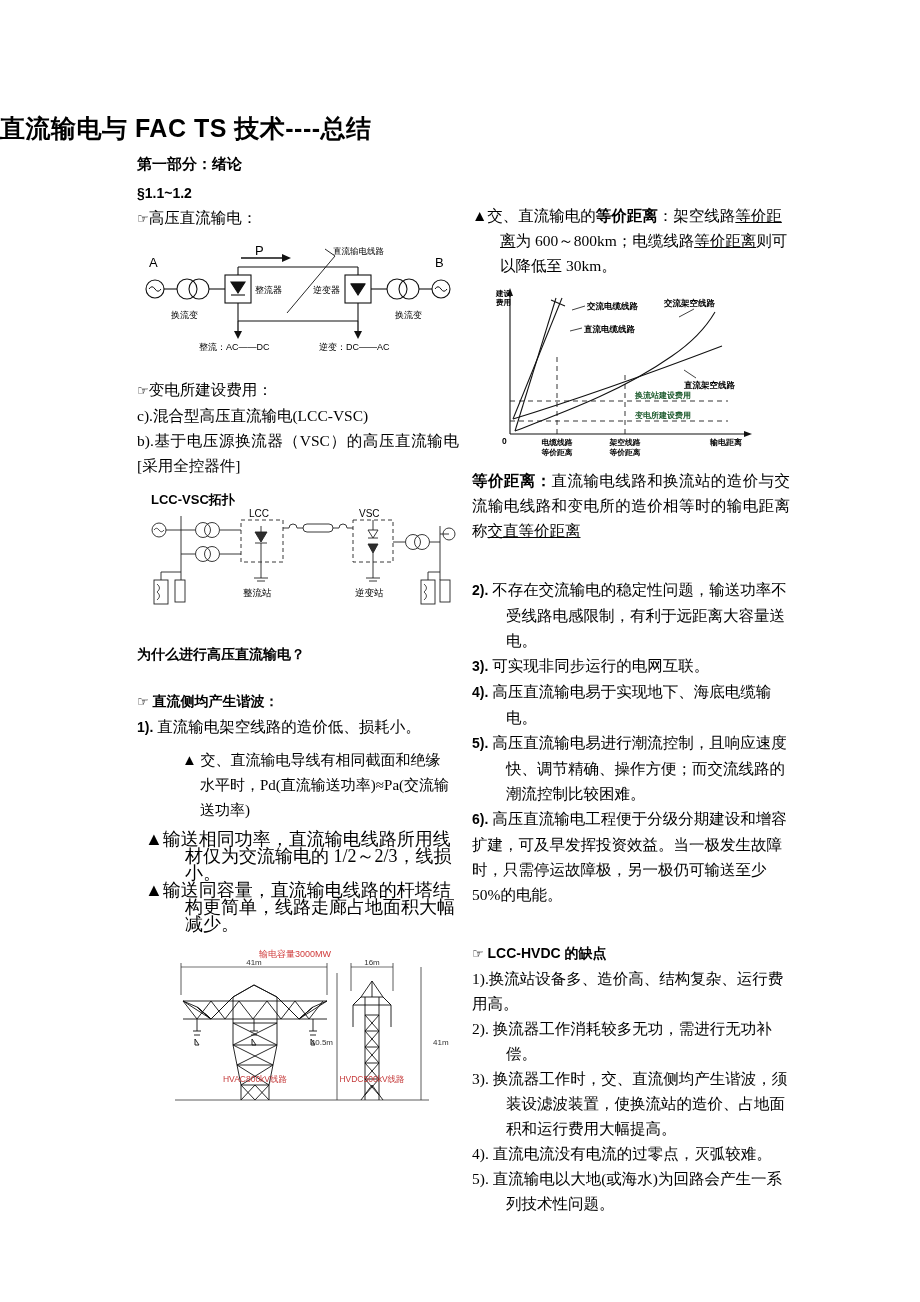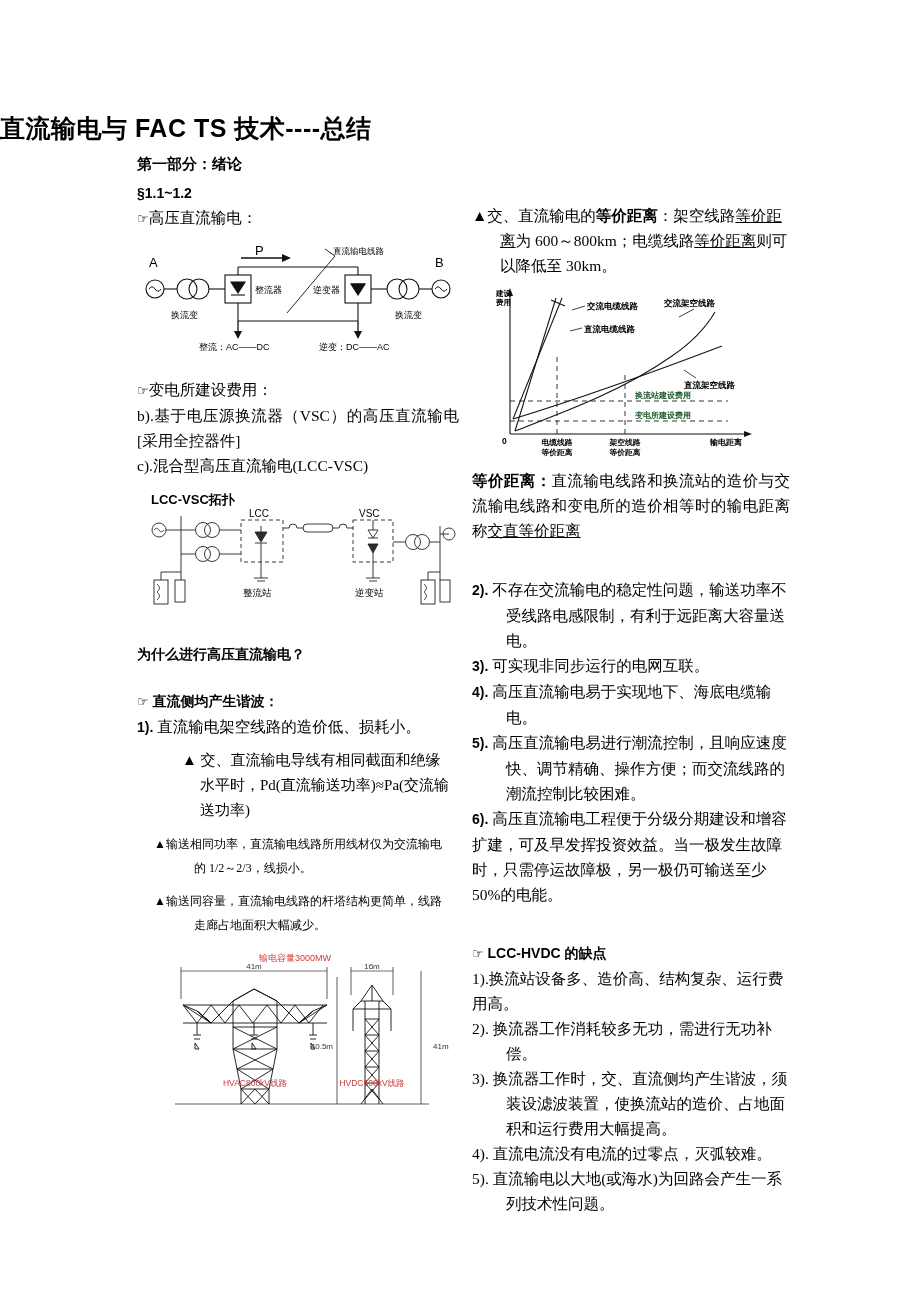--- a/index.html
+++ b/index.html
@@ -92,23 +92,23 @@
     font-size: 14px;
   }
   .tri-item {
     font-size: 15px;
     line-height: 25px;
     margin: 8px;
     padding-left: 55px;
     text-indent: -18px;
   }
   .tri-item2 {
-    font-size: 12px;
-    line-height: 24px;
-    margin: 9px;
+    font-size: 18px;
+    line-height: 17px;
+    margin: 0;
     padding-left: 48px;
     text-indent: -40px;
   }
   .num-item {
     font-size: 15.5px;
     line-height: 25px;
     margin: 0;
     padding-left: 34px;
     text-indent: -34px;
   }
@@ -198,22 +198,22 @@
         <text class="zh" x="62" y="107" font-size="9">整流：AC——DC</text>
         <text class="zh" x="182" y="107" font-size="9">逆变：DC——AC</text>
       </svg>
     </div>
 
     <div class="gap-m"></div>
 
     <p class="p">
       <span class="bullet-hand">☞</span><span>变电所建设费用：</span>
     </p>
+    <p class="p">c).混合型高压直流输电(LCC-VSC)</p>
     <p class="p">b).基于电压源换流器（VSC）的高压直流输电[采用全控器件]</p>
-    <p class="p">c).混合型高压直流输电(LCC-VSC)</p>
 
     <div class="gap-s"></div>
 
     <div class="fig">
       <svg width="322" height="118" viewBox="0 0 322 118">
         <text class="zh" x="14" y="14" font-size="13" font-weight="bold">LCC-VSC拓扑</text>
         <g stroke="#222" fill="none" stroke-width="0.9">
 
           <circle cx="22" cy="40" r="7"></circle>
           <path d="M17 40 q2.5 -3.5 5 0 q2.5 3.5 5 0" stroke-width="0.8"></path>

